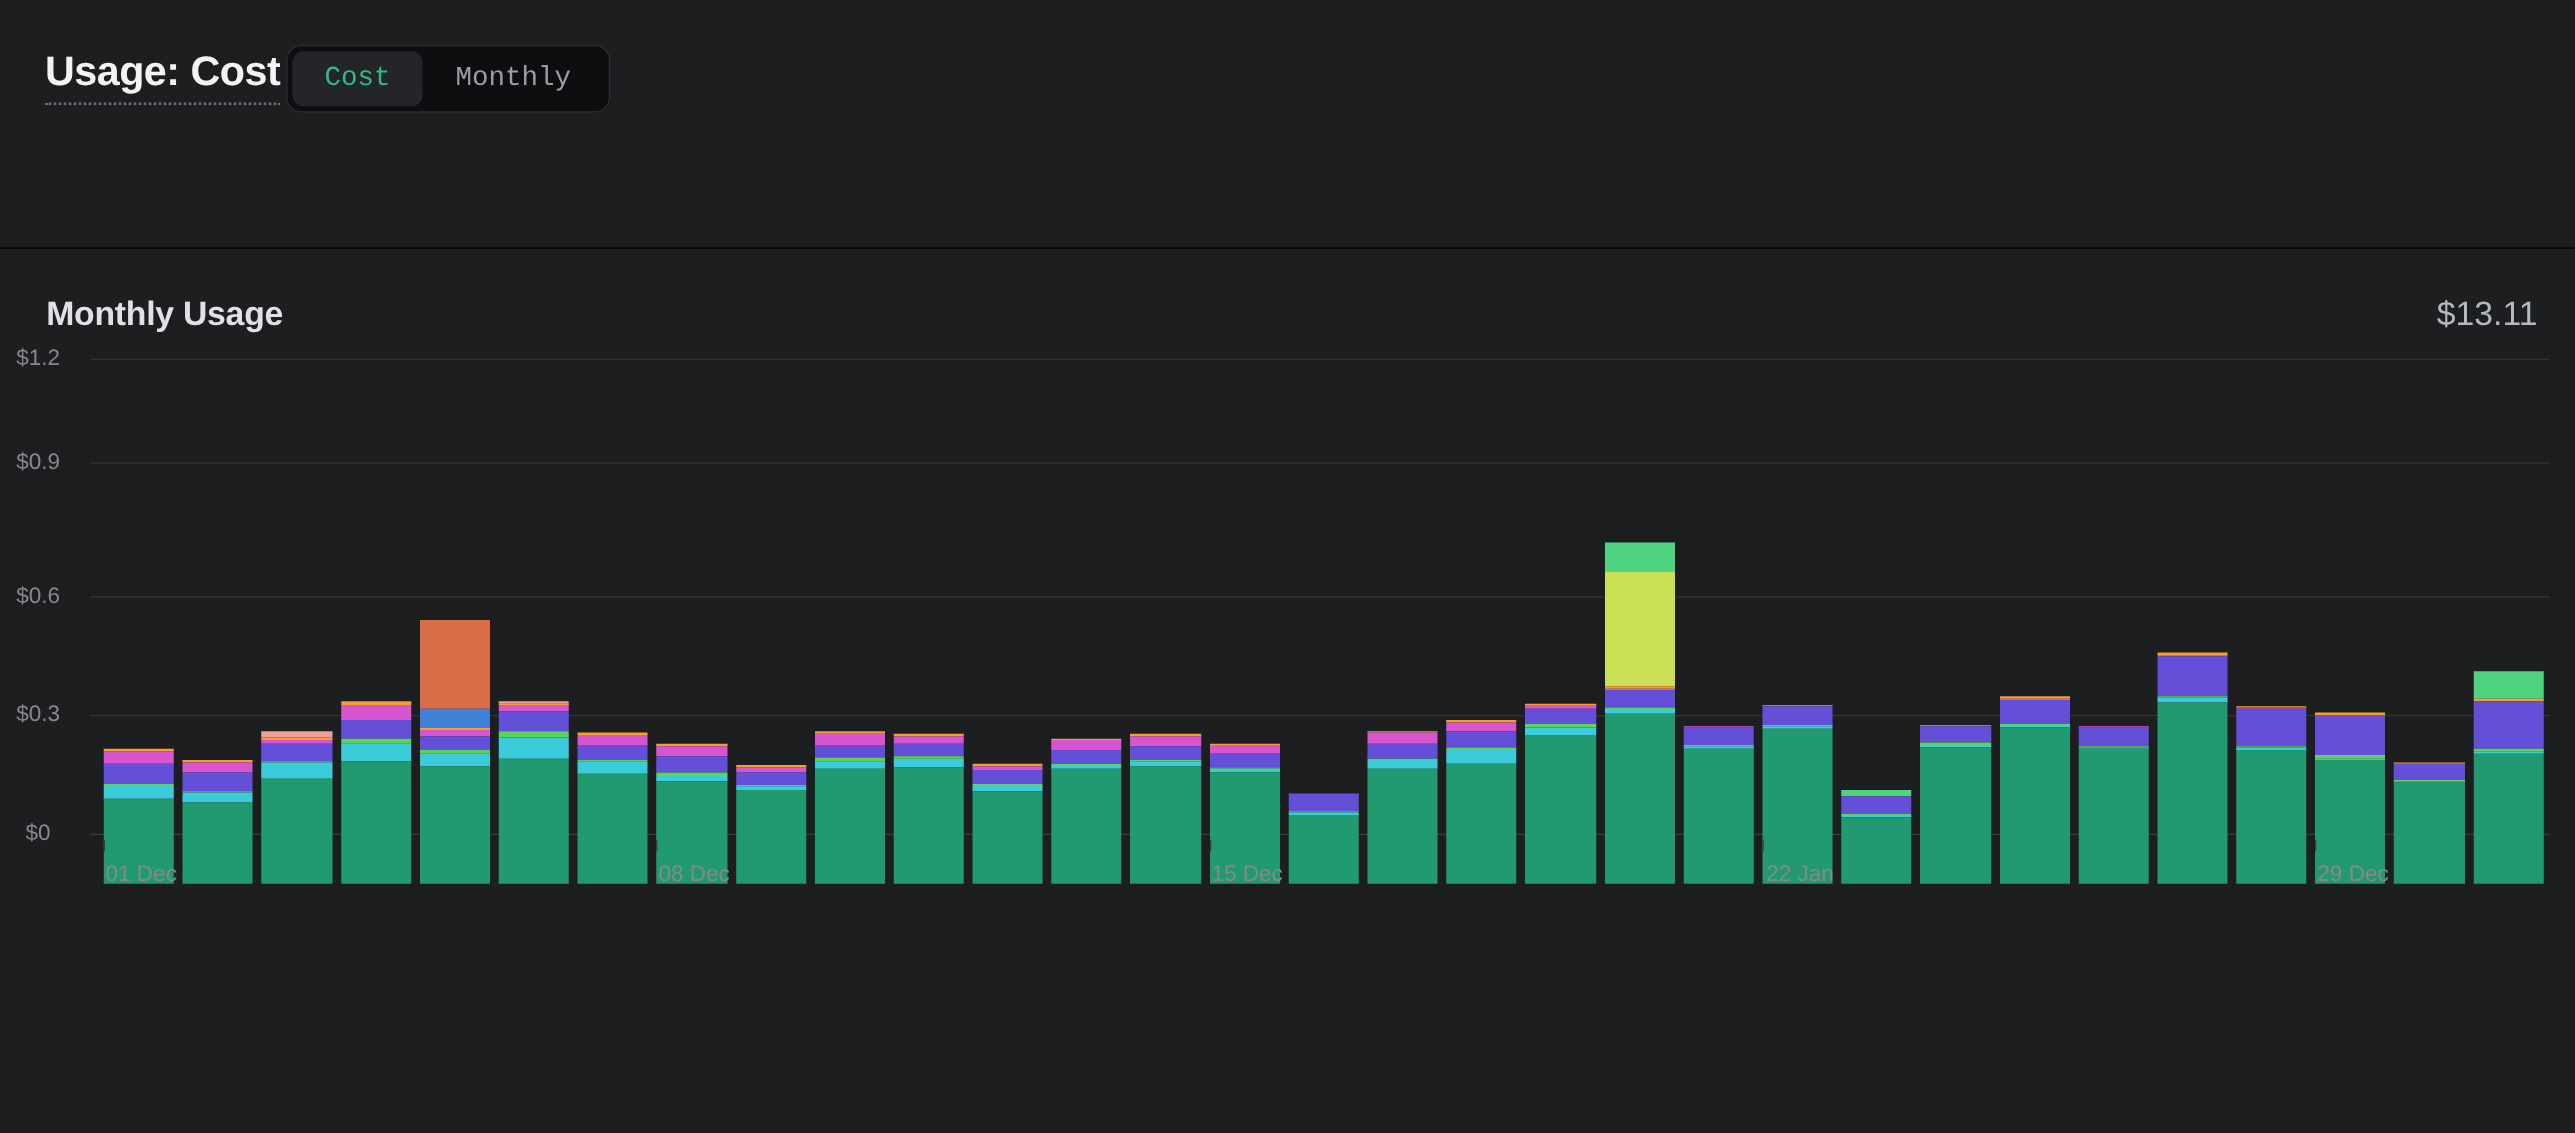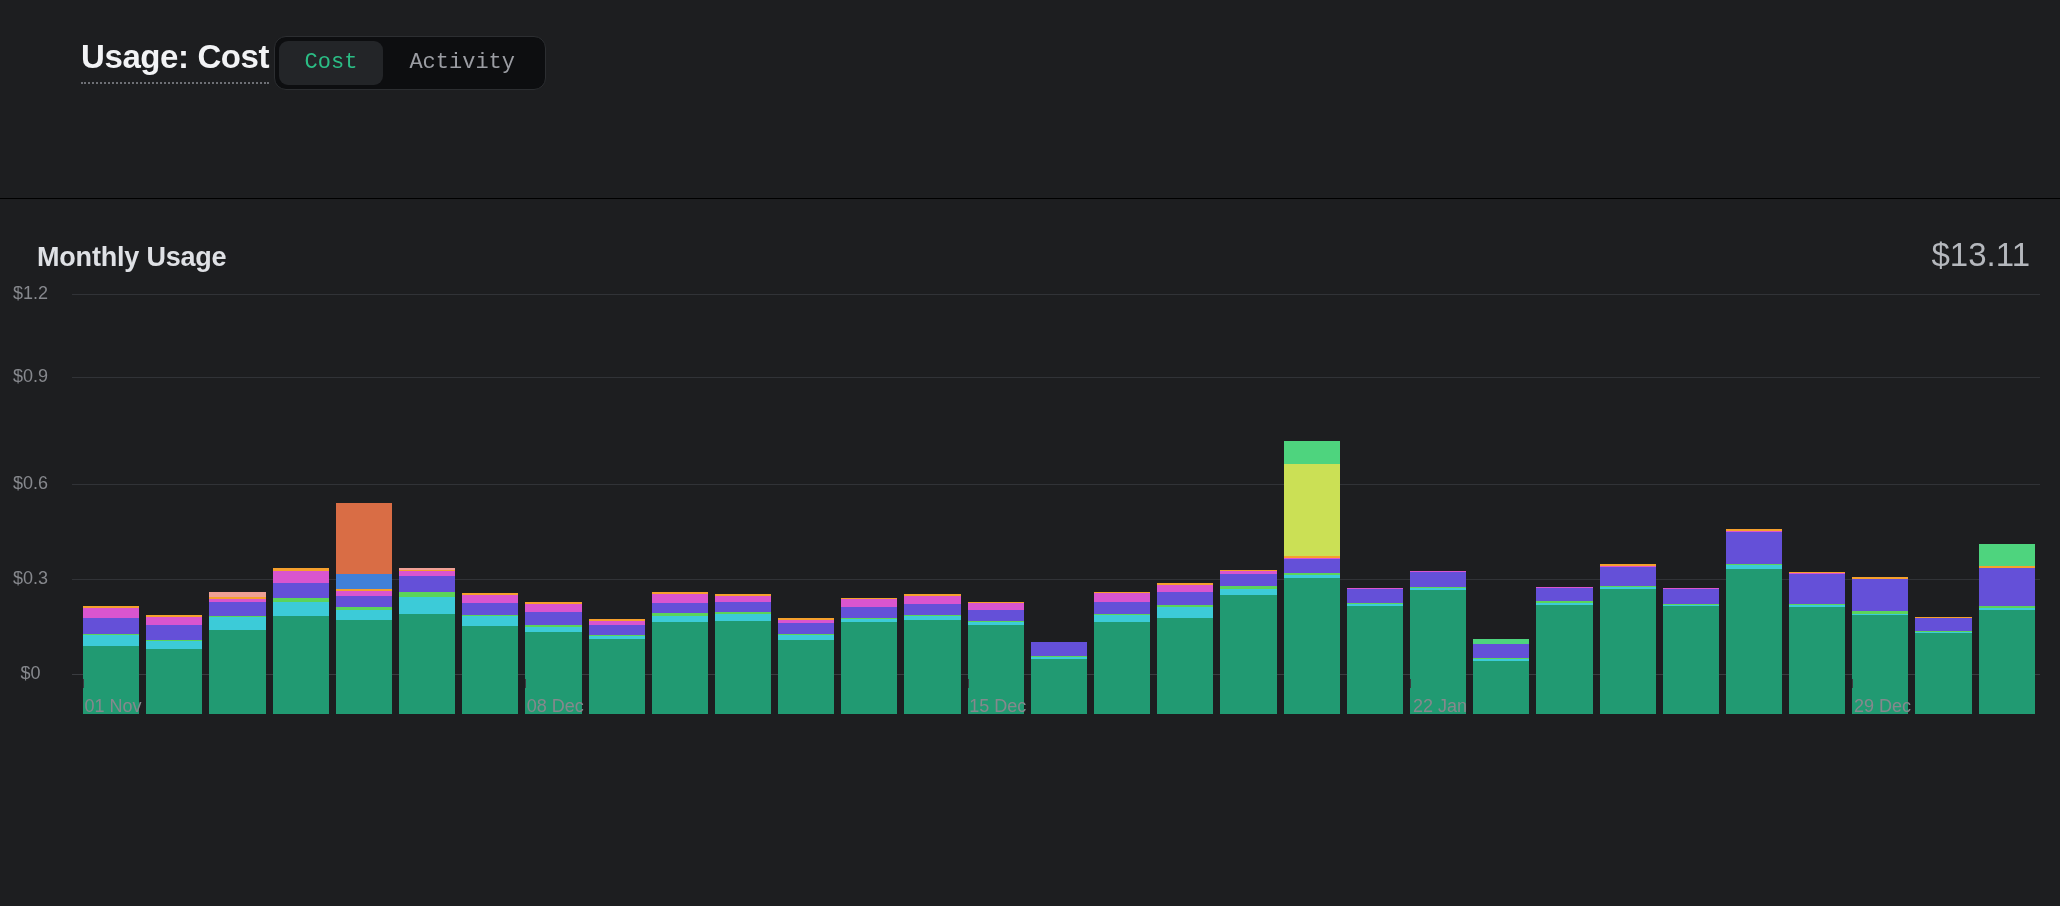--- a/index.html
+++ b/index.html
@@ -13,21 +13,20 @@
   .page { position: relative; width: 2060px; height: 906px; background: #1d1e20; }
 
   
   .header { padding: 14px 0 0 36px; }
   .page-title {
     font-size: 33px; font-weight: 700; color: #f2f3f5;
     letter-spacing: -0.4px; line-height: 1.25;
     display: inline-block;
     border-bottom: 2px dotted #6e7075;
     padding-bottom: 5px;
-    margin-left: 45px;
   }
   .seg-control {
     margin-top: 22px;
     display: inline-flex;
     background: #0d0e10;
     border-radius: 12px;
     padding: 4px;
     border: 1px solid #2c2e31;
   }
   .seg-btn {
@@ -46,21 +45,21 @@
     width: 2060px; height: 1px; background: #000;
   }
 
   
   .card { position: absolute; left: 0; top: 199px; width: 2060px; height: 707px; }
   .card-head {
     display: flex; align-items: baseline; justify-content: space-between;
     padding: 37px 30px 0 37px;
   }
   .card-title { font-size: 27px; font-weight: 700; color: #dfe1e5; letter-spacing: -0.2px; }
-  .card-total { font-size: 33px; font-weight: 400; color: #b5b8bd; }
+  .card-total { font-size: 27px; font-weight: 400; color: #b5b8bd; }
 
   .plot-wrap { position: relative; margin: 20px 18px 0 0; height: 420px; }
 
   .y-axis { position: absolute; left: 0; top: 0; width: 2040px; height: 380px; }
   .y-row {
     position: absolute; left: 0; width: 2040px; height: 1px;
     display: flex; align-items: center;
   }
   .y-label {
     width: 72px; text-align: center; font-size: 18px; color: #86888d;
@@ -89,21 +88,21 @@
 </style>
 </head>
 <body>
 
 <div class="page">
 
   <div class="header">
     <div class="page-title">Usage: Cost</div>
     <div class="seg-control">
       <button class="seg-btn active">Cost</button>
-      <button class="seg-btn">Activity</button>
+      <button class="seg-btn">Monthly</button>
     </div>
   </div>
 
   <div class="divider"></div>
 
   <div class="card">
     <div class="card-head">
       <div class="card-title">Monthly Usage</div>
       <div class="card-total">$13.11</div>
     </div>
@@ -375,21 +374,21 @@
             <div class="seg" style="height: 104.5px; background: rgb(33, 154, 114);"></div>
             <div class="seg" style="height: 1.9px; background: rgb(60, 203, 216);"></div>
             <div class="seg" style="height: 1.58333px; background: rgb(91, 212, 91);"></div>
             <div class="seg" style="height: 38px; background: rgb(100, 80, 216);"></div>
             <div class="seg" style="height: 1.58333px; background: rgb(245, 160, 45);"></div>
             <div class="seg" style="height: 22.1667px; background: rgb(78, 212, 126);"></div>
           </div>
         </div>
       <div class="x-axis" id="x-axis">
           <div class="tick" style="left: 0px;"></div>
-          <div class="x-label" style="left: 30px;">01 Nov</div>
+          <div class="x-label" style="left: 30px;">01 Dec</div>
           <div class="tick" style="left: 442.355px;"></div>
           <div class="x-label" style="left: 472.355px;">08 Dec</div>
           <div class="tick" style="left: 884.71px;"></div>
           <div class="x-label" style="left: 914.71px;">15 Dec</div>
           <div class="tick" style="left: 1327.06px;"></div>
           <div class="x-label" style="left: 1357.06px;">22 Jan</div>
           <div class="tick" style="left: 1769.42px;"></div>
           <div class="x-label" style="left: 1799.42px;">29 Dec</div>
         </div>
     </div>

